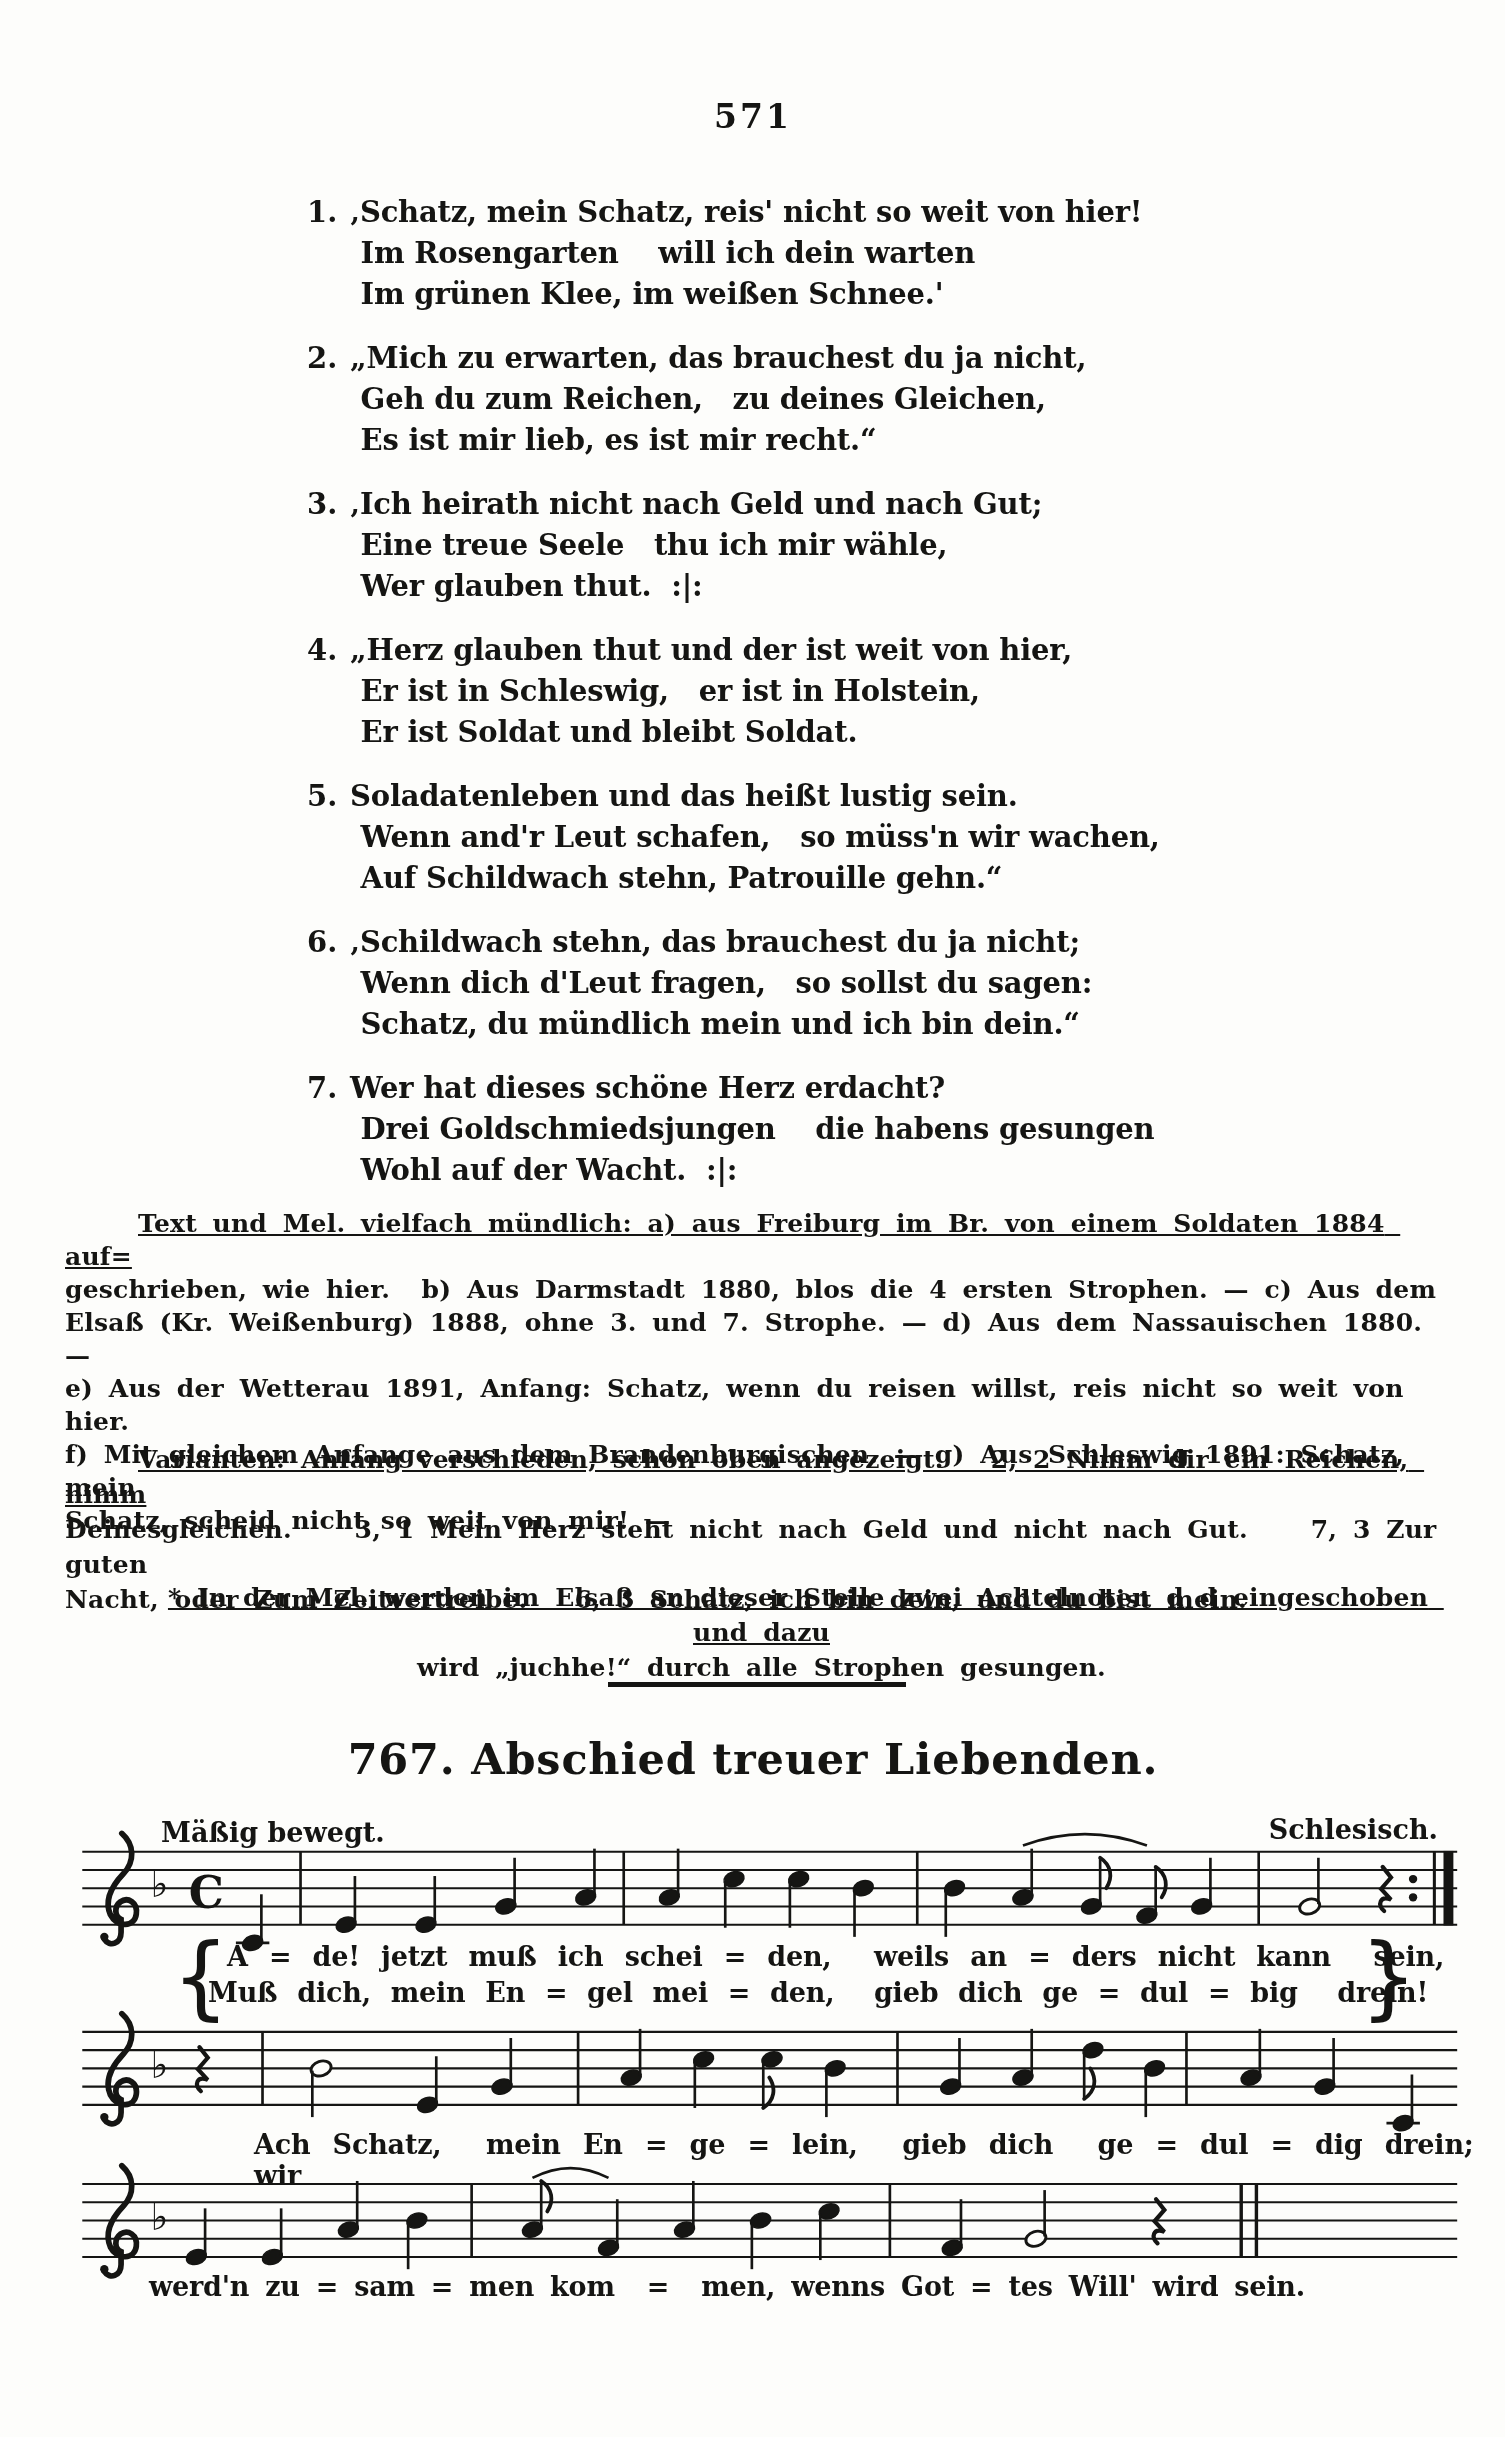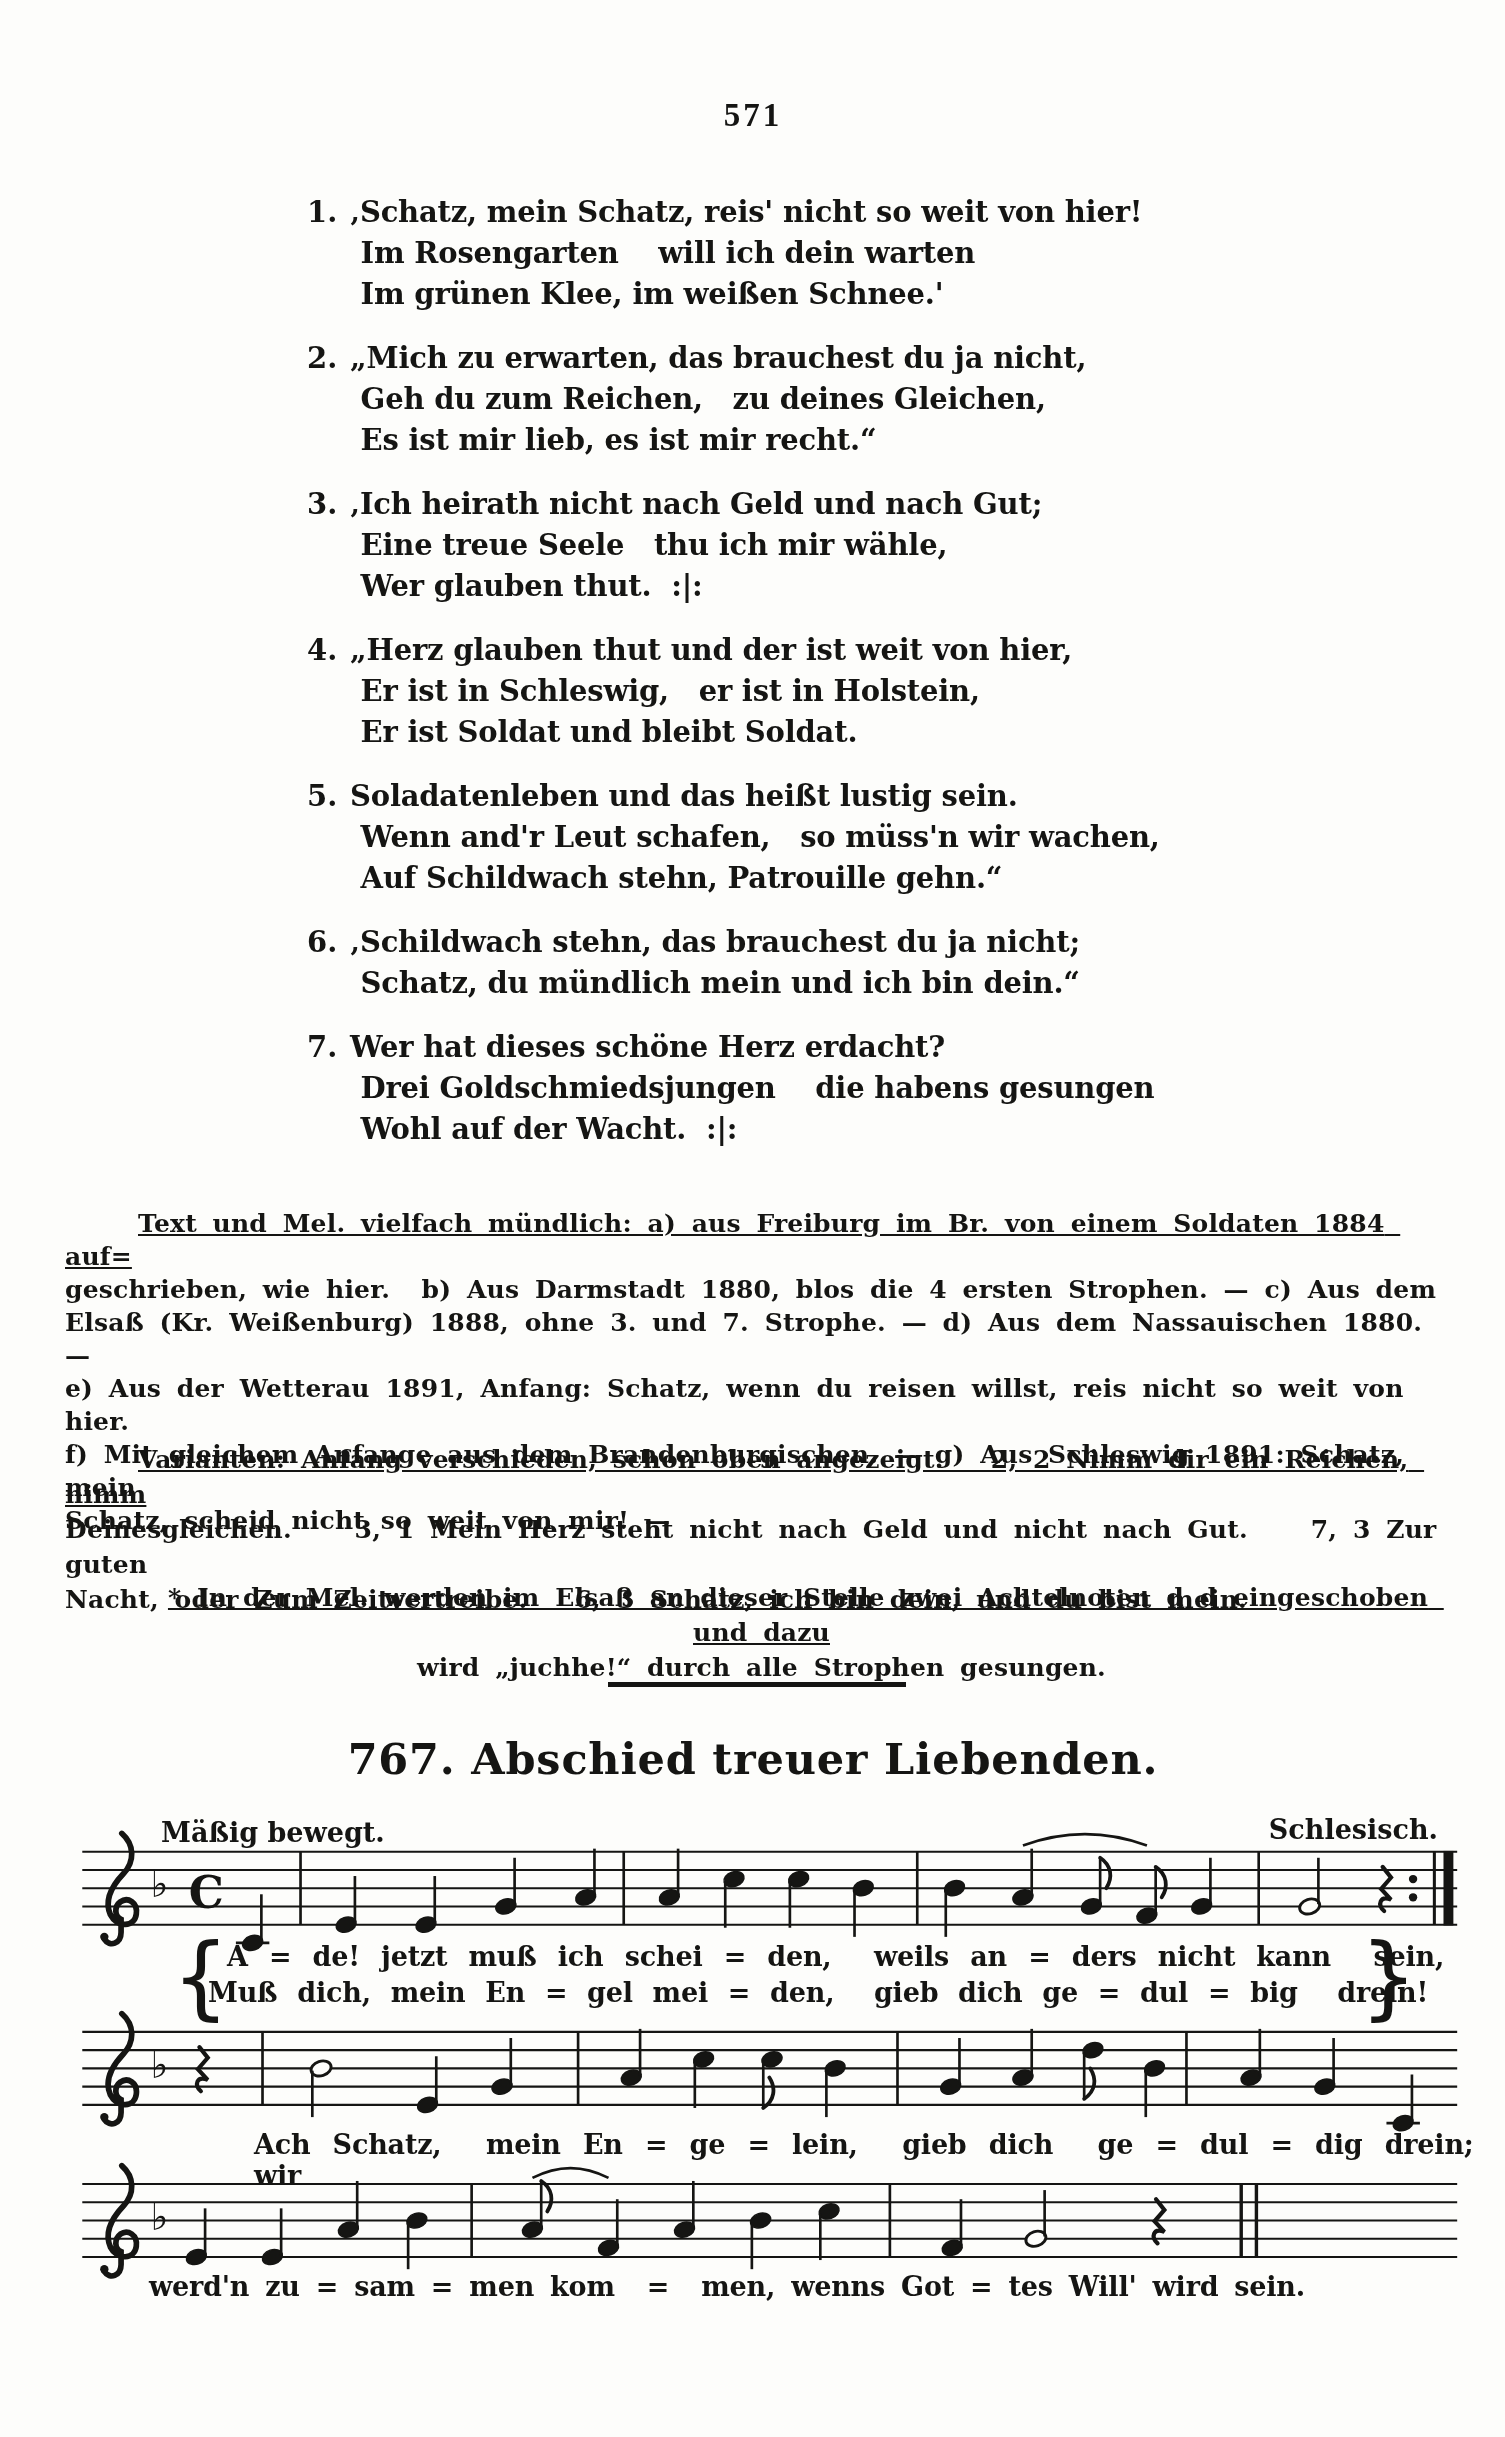--- a/index.html
+++ b/index.html
@@ -1,19 +1,19 @@
 <!DOCTYPE html>
 <html style="font-size:12px"><head>
 <meta charset="utf-8">
 <style>
   html,body{margin:0;padding:0;background:#e8e8e4;}
   .page{position:relative;width:1506px;height:2438px;background:#fdfdfb;color:#151513;
         font-family:"DejaVu Serif", serif;font-weight:700;overflow:hidden;}
   .pageno{position:absolute;top:97px;left:0;right:0;text-align:center;
-          font-size:33px;letter-spacing:3px;font-family:Liberation Serif, serif;}
+          font-size:33px;letter-spacing:3px;}
   
   .verses{position:absolute;top:192px;left:307px;width:989px;}
   .verse{display:flex;margin-bottom:23px;}
   .vnum{width:43px;font-size:29px;line-height:41px;flex:none;}
   .vlines{flex:1;}
   .vline{font-size:29px;line-height:41px;white-space:pre-wrap;letter-spacing:-0.2px;}
   .vline.cont{padding-left:10.6px;}
   
   .para{position:absolute;left:65px;width:1393px;}
   .pline{font-size:25px;line-height:33px;white-space:pre-wrap;word-spacing:6.8px;letter-spacing:0.2px;}
@@ -84,20 +84,21 @@
       <div class="vlines">
         <div class="vline">Soladatenleben und das heißt lustig sein.</div>
         <div class="vline cont">Wenn and'r Leut schafen,   so müss'n wir wachen,</div>
         <div class="vline cont">Auf Schildwach stehn, Patrouille gehn.“</div>
       </div>
     </div>
     <div class="verse">
       <div class="vnum">6.</div>
       <div class="vlines">
         <div class="vline">‚Schildwach stehn, das brauchest du ja nicht;</div>
+        <div class="vline cont">Wenn dich d'Leut fragen,   so sollst du sagen:</div>
         <div class="vline cont">Schatz, du mündlich mein und ich bin dein.“</div>
       </div>
     </div>
     <div class="verse">
       <div class="vnum">7.</div>
       <div class="vlines">
         <div class="vline">Wer hat dieses schöne Herz erdacht?</div>
         <div class="vline cont">Drei Goldschmiedsjungen    die habens gesungen</div>
         <div class="vline cont">Wohl auf der Wacht.  :|:</div>
       </div>

